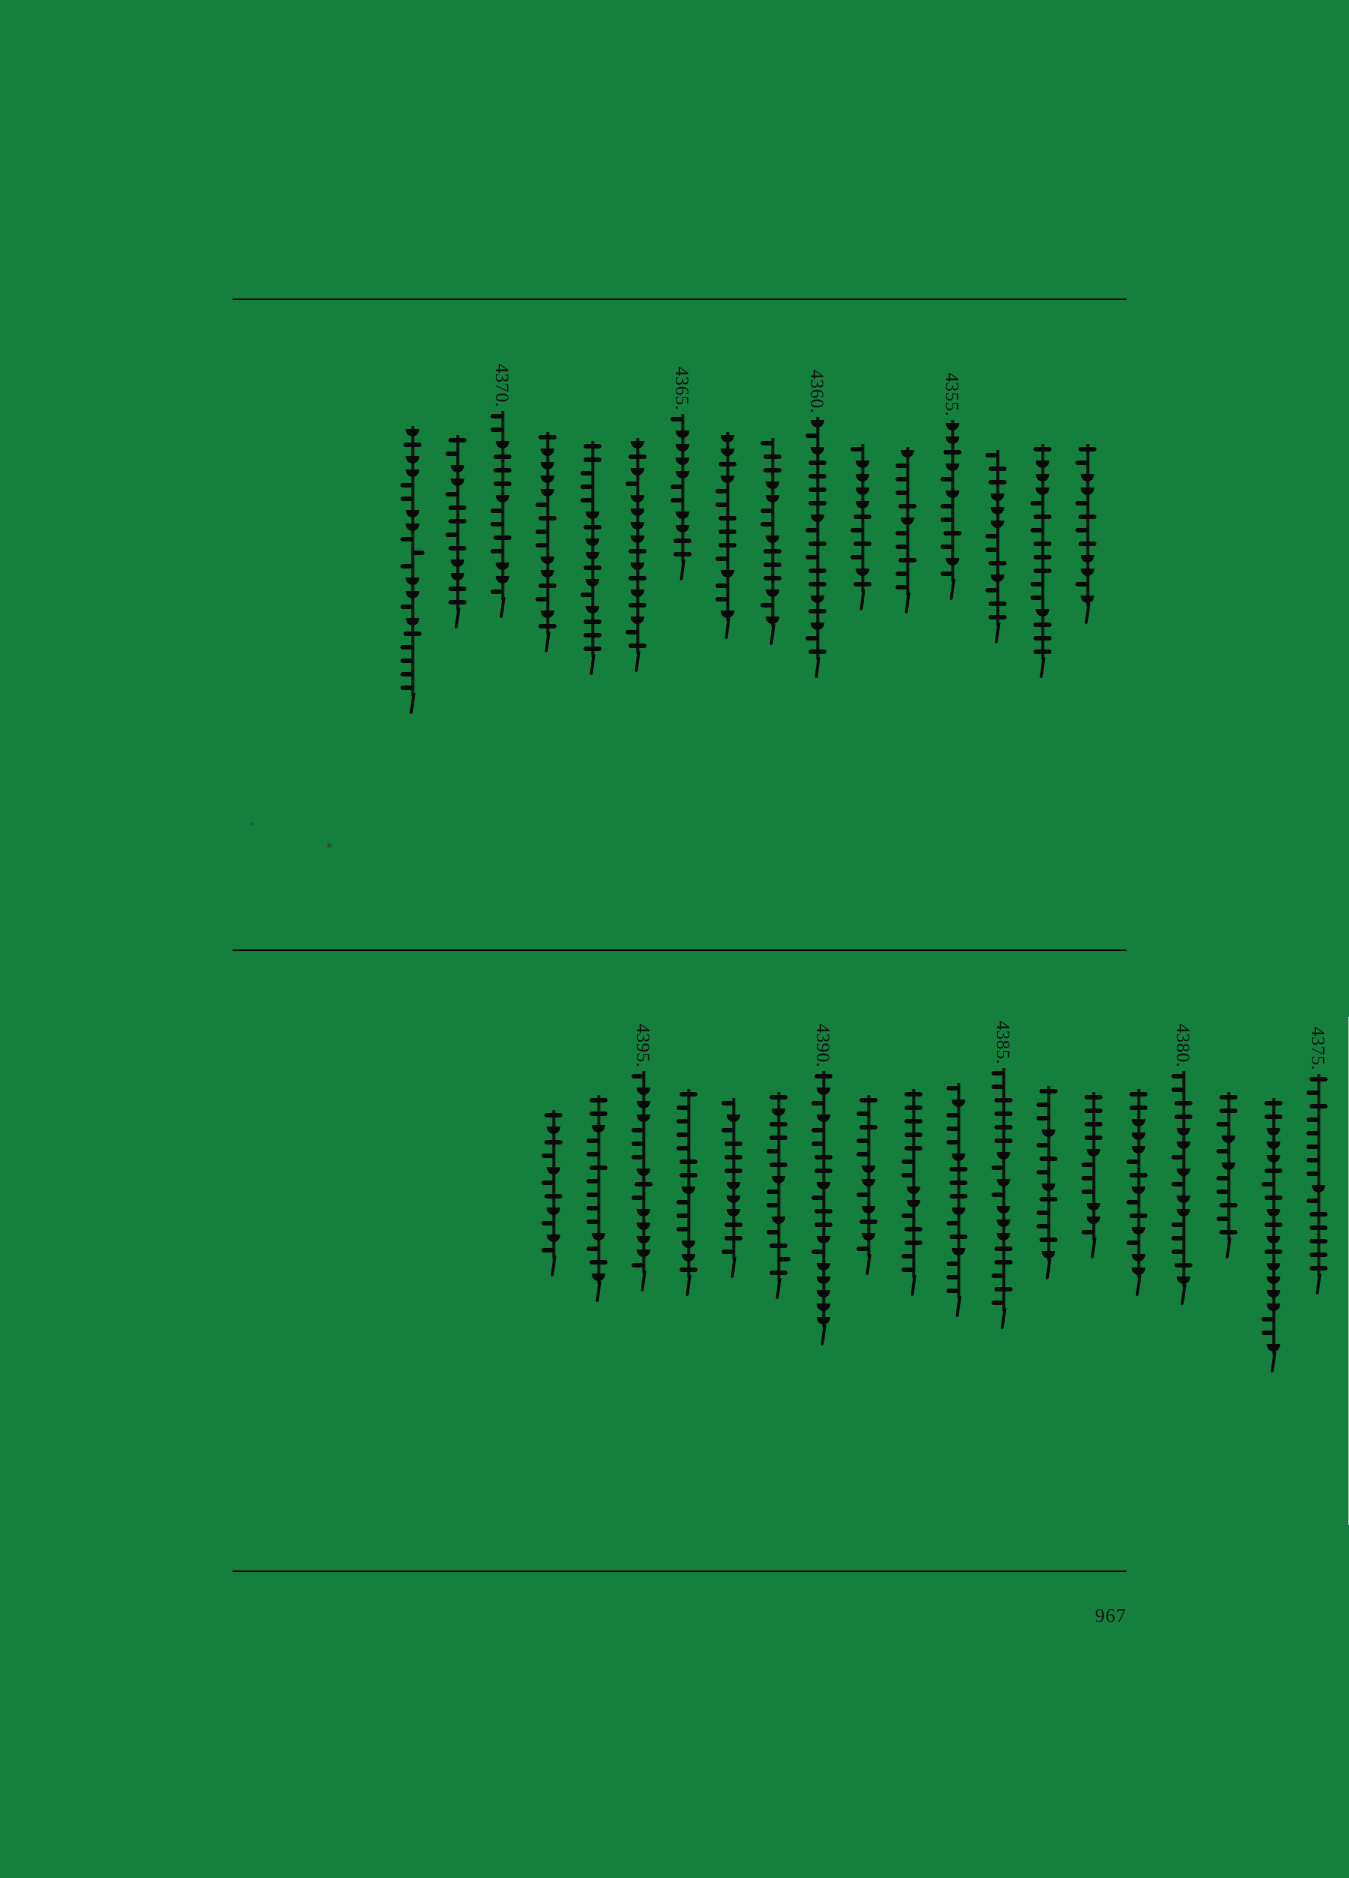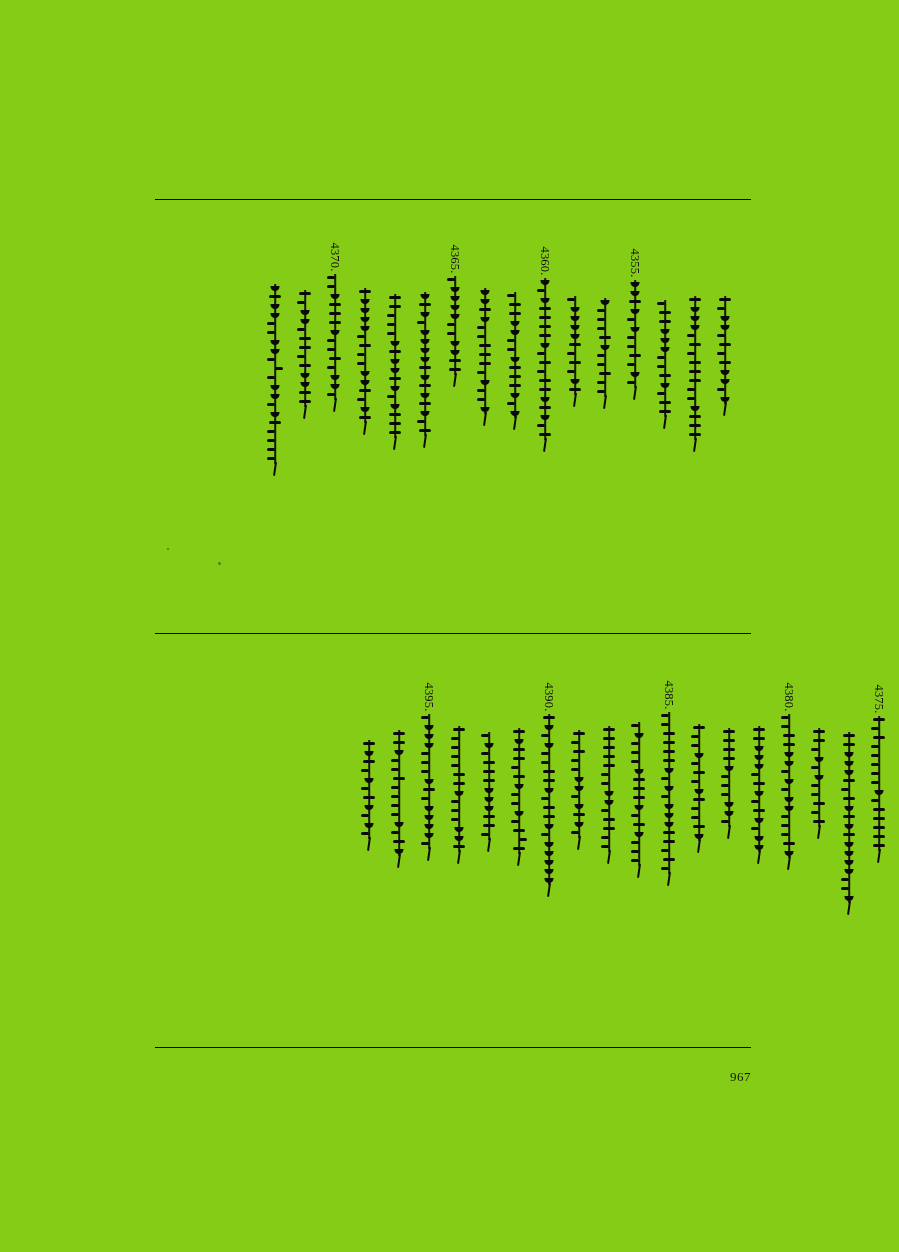--- a/index.html
+++ b/index.html
@@ -11,21 +11,21 @@
     width: 899px;
     height: 1252px;
     position: relative;
     font-family: "DejaVu Sans", sans-serif;
     overflow: hidden;
   }
 
   .page {
     position: absolute;
     inset: 0;
-    background: #84cc16;
+    background: #15803d;
   }
 
   
   .rule {
     position: absolute;
     height: 1px;
     background: #000;
     left: 155px;
     width: 596px;
   }

